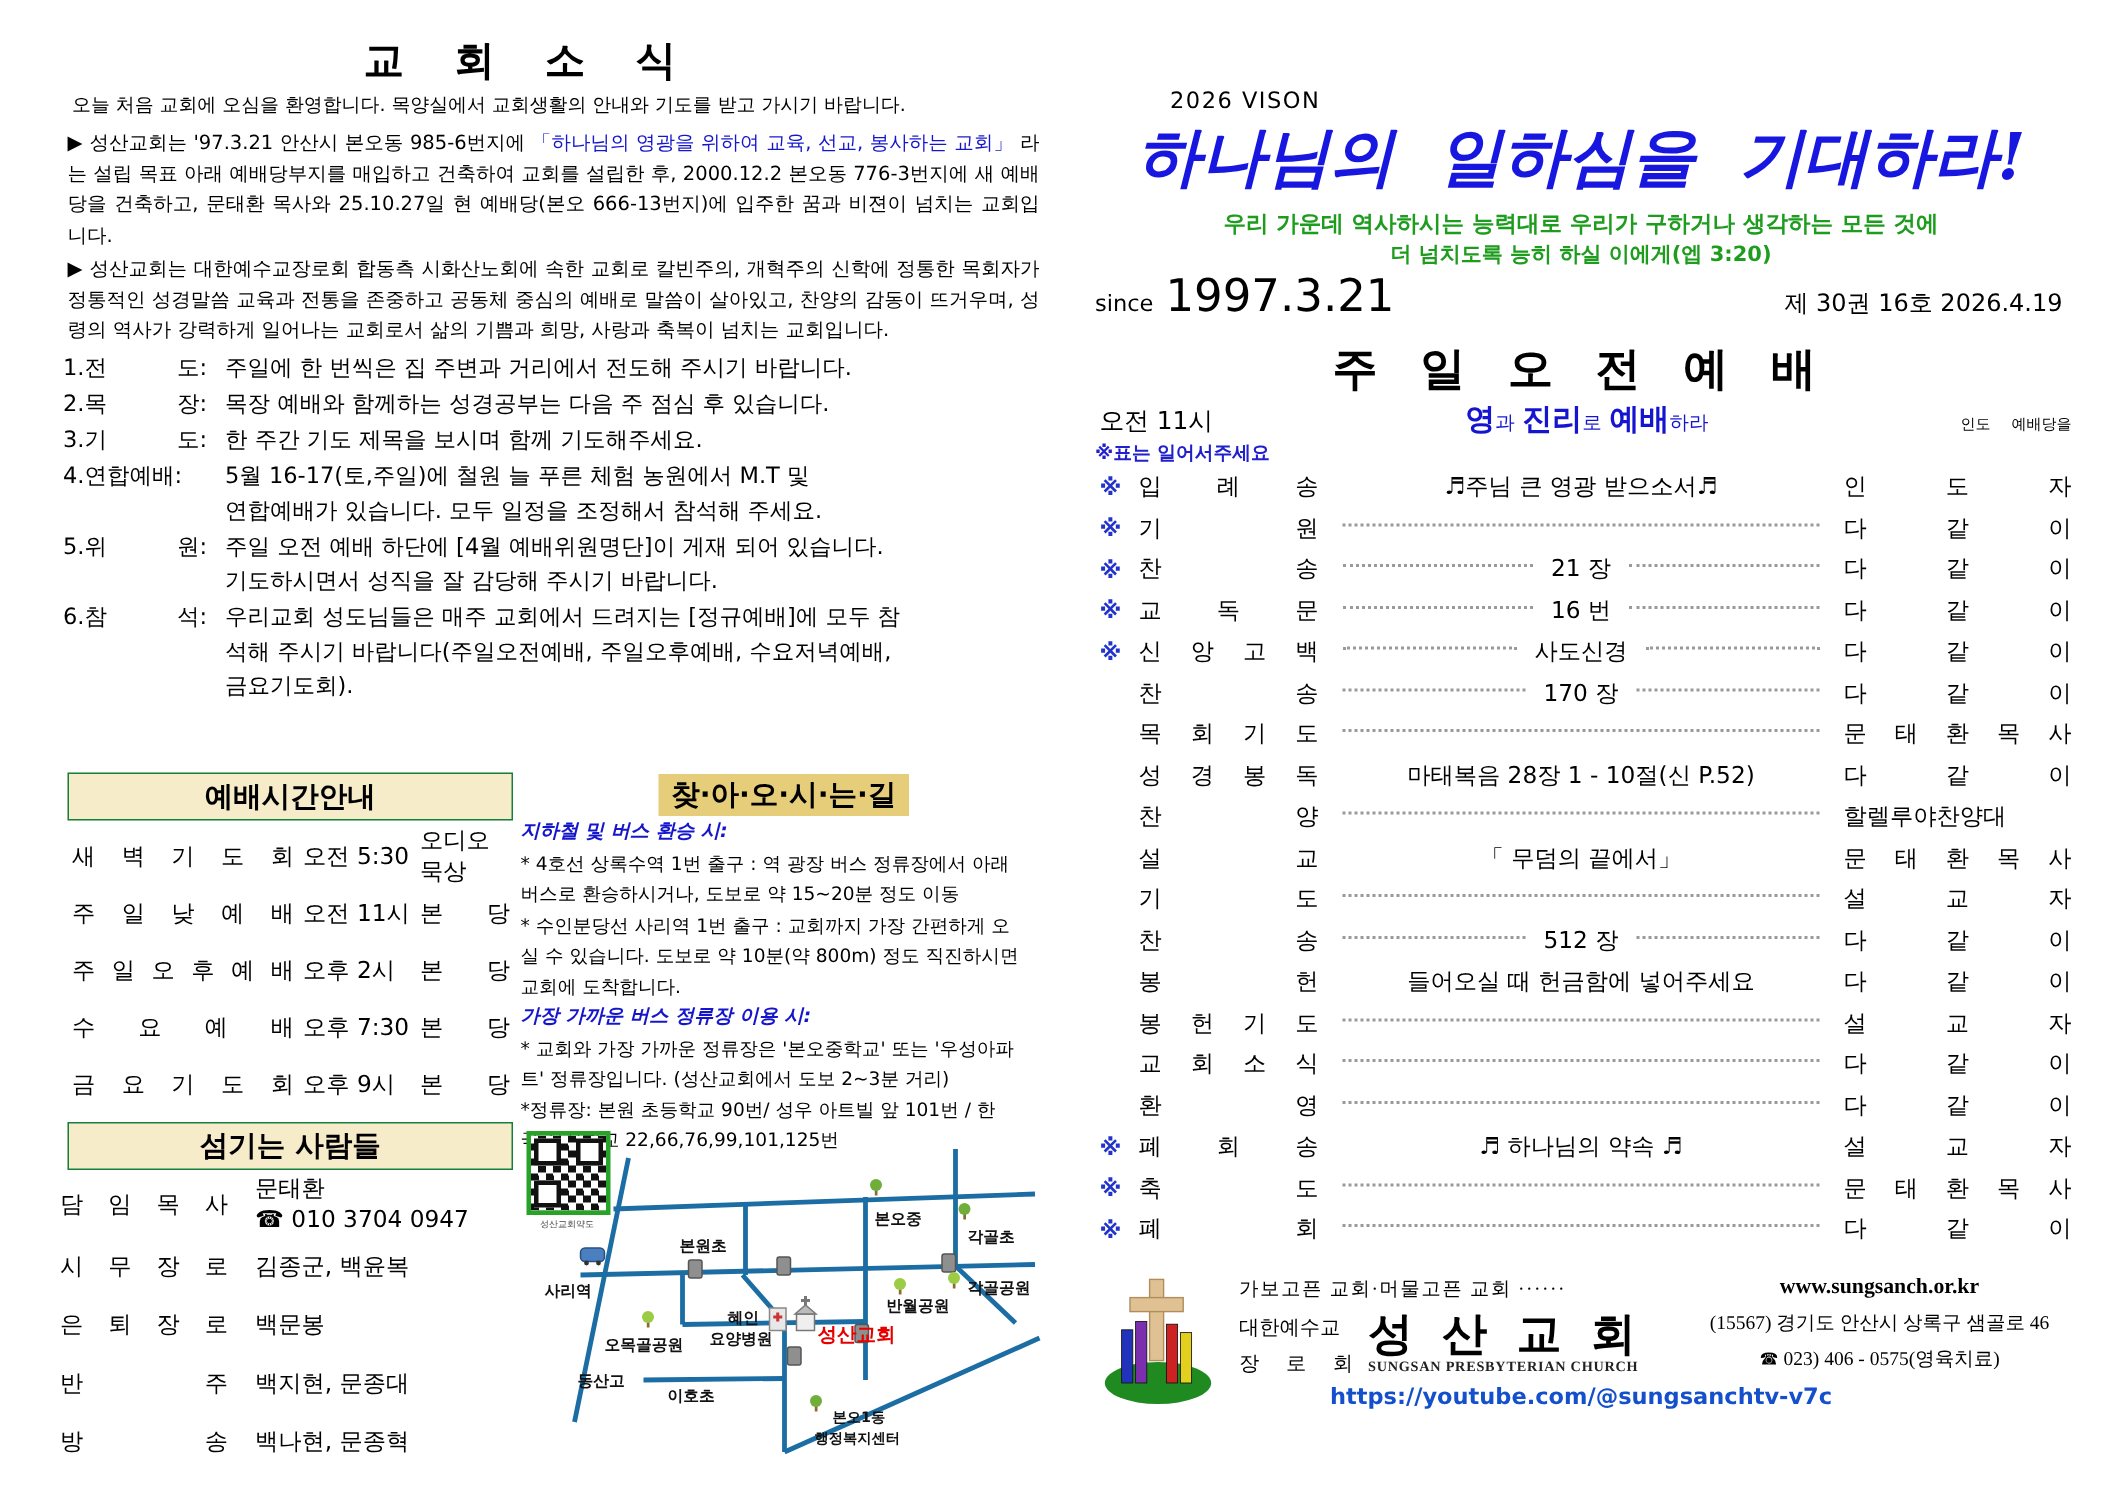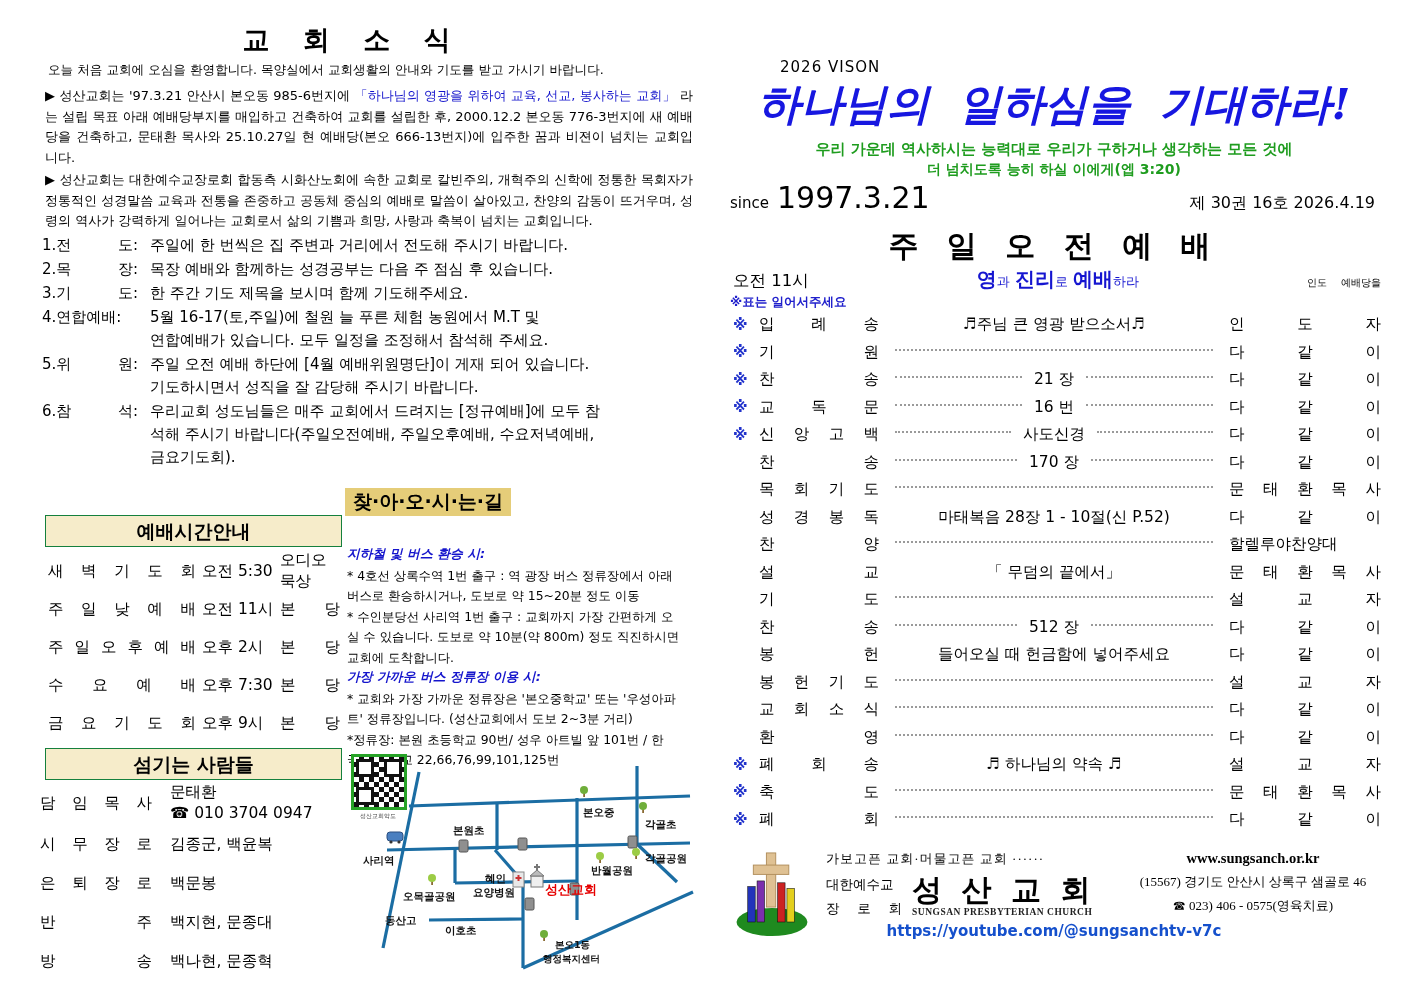--- a/index.html
+++ b/index.html
@@ -25,21 +25,21 @@
   .trow{display:flex;height:38px;align-items:center;font-size:15.5px;}
   .trow .tname{width:148px;text-align-last:justify;flex:none;}
   .trow .ttime{width:78px;padding-left:6px;flex:none;}
   .trow .tplace{flex:1;text-align-last:justify;}
   #serv-band{left:45px;top:748px;width:295px;}
   #serv-rows{left:40px;top:782px;width:288px;}
   .srow{display:flex;min-height:38px;align-items:center;font-size:15.5px;margin-bottom:1px;}
   .srow .srole{width:112px;text-align-last:justify;flex:none;}
   .srow .sname{flex:1;padding-left:18px;line-height:21px;}
   
-  #dir-title-wrap{left:345px;top:488px;width:355px;text-align:left;}
+  #dir-title-wrap{left:345px;top:516px;width:355px;text-align:center;}
   #dir-title{display:inline-block;background:#e5cd79;padding:1px 8px;font-size:19px;font-weight:bold;}
   .dirtext{left:347px;width:352px;font-size:12.4px;line-height:20.4px;white-space:pre-line;}
   .dirhead{left:347px;width:352px;font-size:12.8px;font-weight:bold;font-style:italic;color:#1515cc;}
   #dh1{top:546px;} #dt1{top:566px;} #dh2{top:669px;} #dt2{top:689px;}
   
   #map-wrap{left:345px;top:752px;width:358px;height:232px;}
   #qr{position:absolute;left:6px;top:2px;width:50px;height:50px;border:3px solid #27a327;background:
       repeating-conic-gradient(#111 0% 25%, #fff 0% 50%) 0 0 / 10px 10px;}
   .qrdot{position:absolute;width:12px;height:12px;border:3px solid #111;background:#fff;}
   #qr-caption{position:absolute;left:2px;top:60px;width:62px;text-align:center;font-size:6px;color:#444;}

